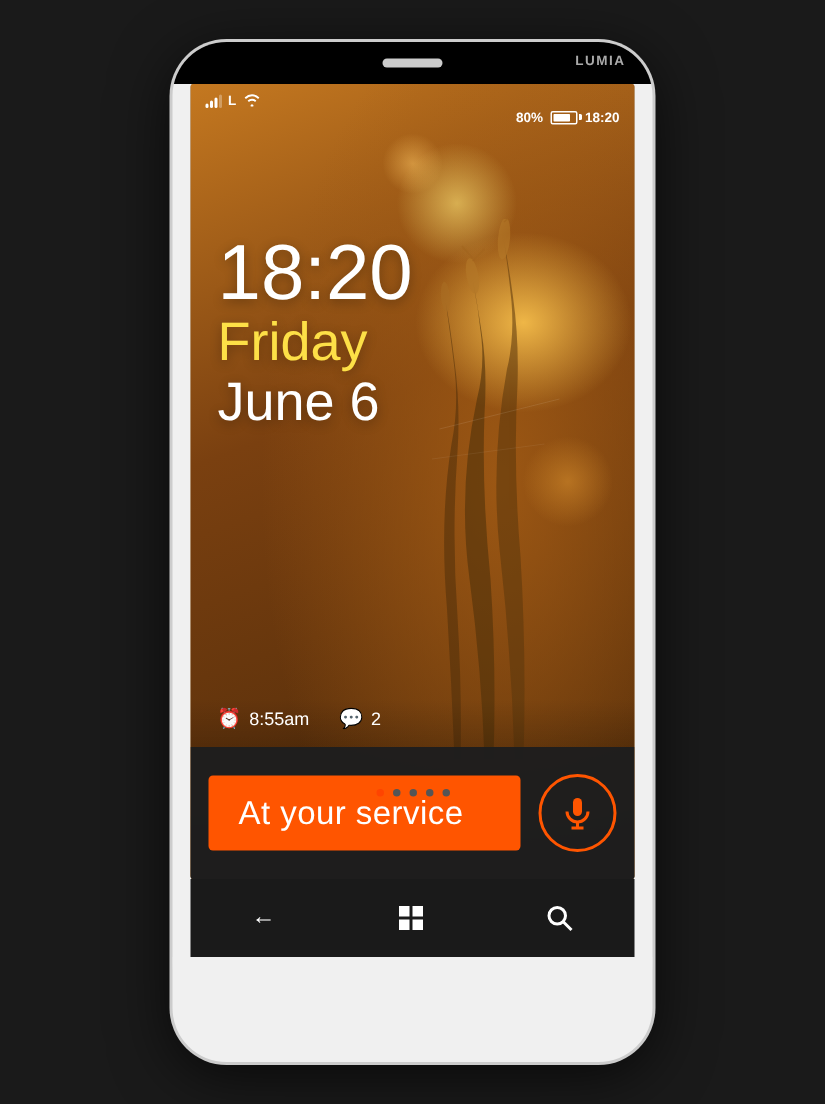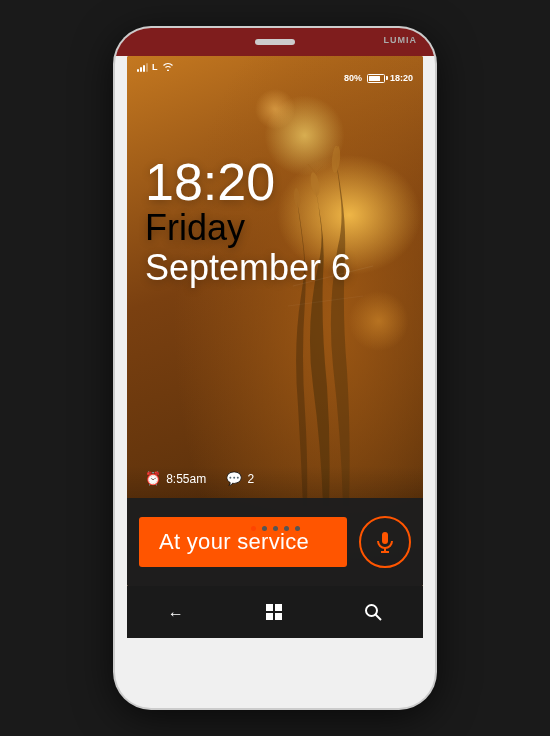--- a/index.html
+++ b/index.html
@@ -22,21 +22,21 @@
       box-shadow: 0 0 0 2px #ccc, 0 8px 40px rgba(0,0,0,0.7);
       display: flex;
       flex-direction: column;
       align-items: center;
       overflow: hidden;
     }
 
     .phone-top-bar {
       width: 100%;
       height: 28px;
-      background: #7f1d1d;
+      background: #000000;
       display: flex;
       align-items: center;
       justify-content: center;
       position: relative;
       flex-shrink: 0;
     }
 
     .lumia-label {
       position: absolute;
       right: 18px;
@@ -184,21 +184,21 @@
 
     .clock-time {
       color: white;
       font-size: 52px;
       font-weight: 300;
       line-height: 1;
       text-shadow: 0 2px 8px rgba(0,0,0,0.3);
     }
 
     .clock-day {
-      color: #000000;
+      color: #fde047;
       font-size: 36px;
       font-weight: 300;
       line-height: 1.1;
       text-shadow: 0 2px 8px rgba(0,0,0,0.3);
     }
 
     .clock-date {
       color: white;
       font-size: 36px;
       font-weight: 300;
@@ -401,21 +401,21 @@
             <div class="battery-fill"></div>
           </div>
         </div>
         <span class="status-text">18:20</span>
       </div>
     </div>
 
     <div class="clock-area">
       <div class="clock-time">18:20</div>
       <div class="clock-day">Friday</div>
-      <div class="clock-date">September 6</div>
+      <div class="clock-date">June 6</div>
     </div>
 
     <div class="notif-row">
       <div class="notif-item">
         <span class="notif-icon">⏰</span>
         <span>8:55am</span>
       </div>
       <div class="notif-item">
         <span class="notif-icon">💬</span>
         <span>2</span>

